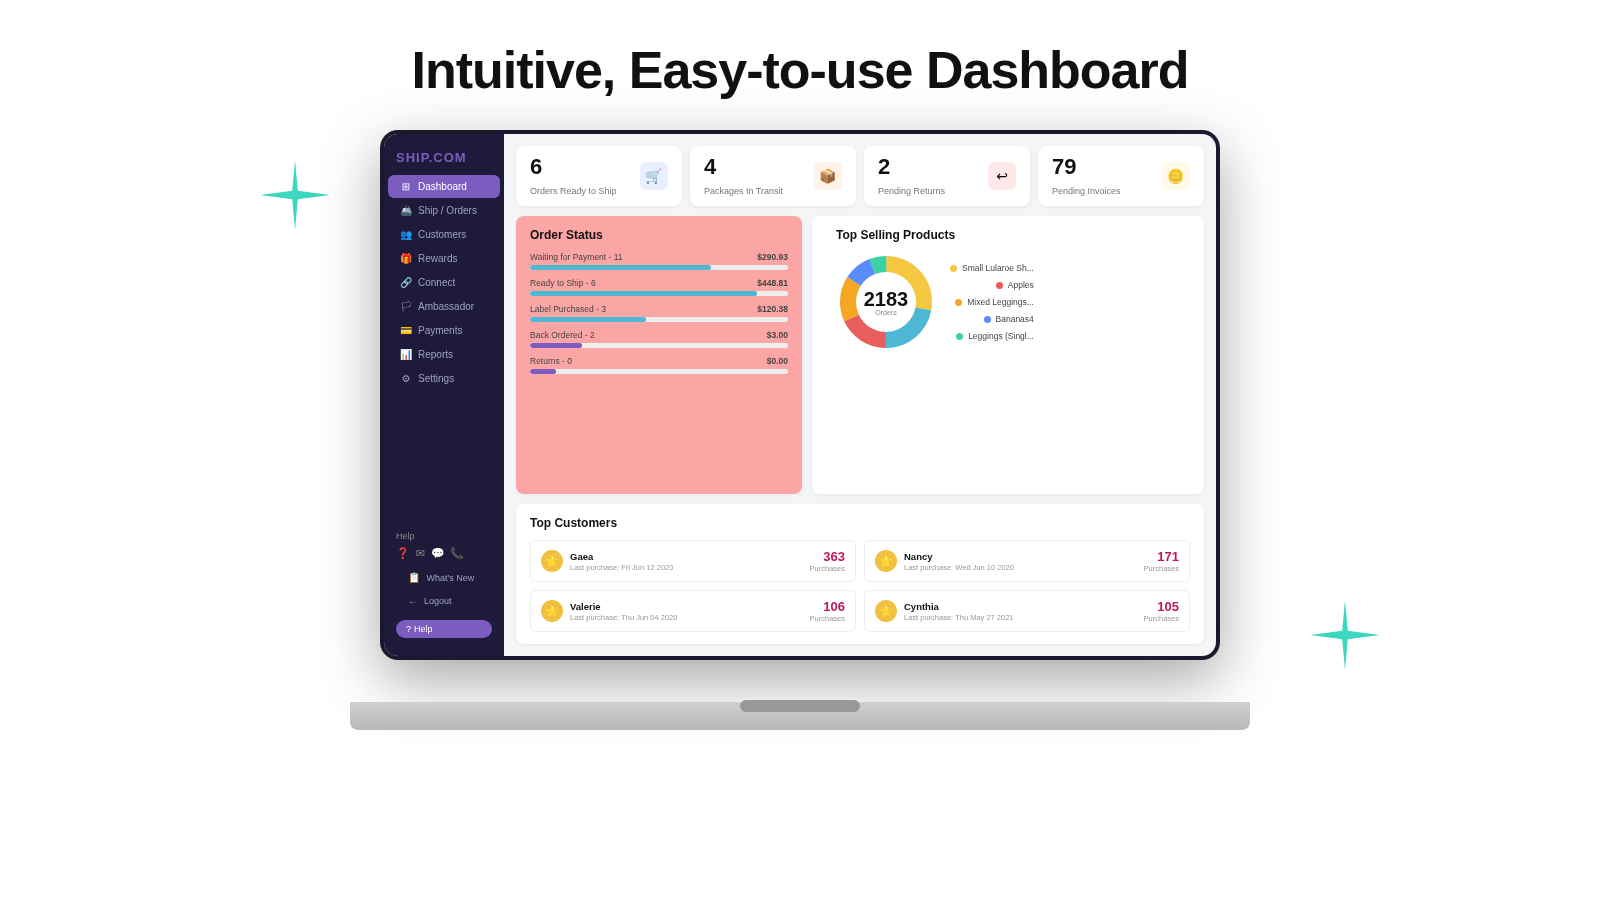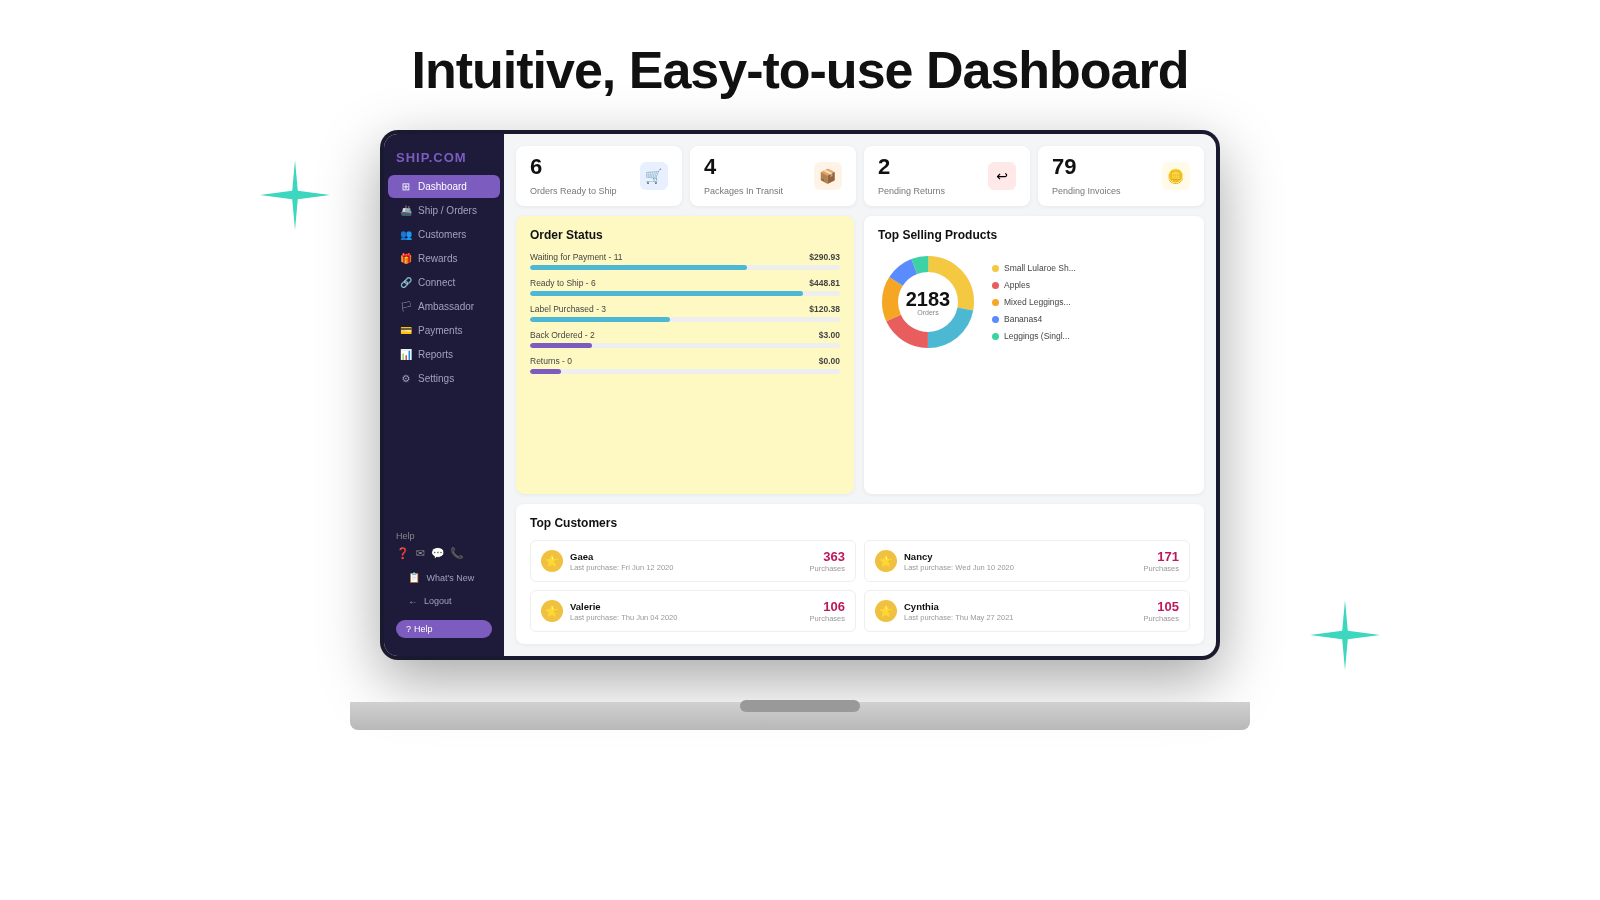--- a/index.html
+++ b/index.html
@@ -207,21 +207,21 @@
     .stat-icon.yellow { background: #fffbe8; }
     
     .middle-row {
       display: flex;
       gap: 10px;
       flex: 1;
       min-height: 0;
     }
     
     .order-status-card {
-      background: #fef9c3;
+      background: #fca5a5;
       border-radius: 8px;
       padding: 12px 14px;
       flex: 1;
       box-shadow: 0 1px 4px rgba(0,0,0,0.06);
       overflow: hidden;
     }
     .card-title {
       font-size: 12px;
       font-weight: 700;
       color: #111;
@@ -245,22 +245,22 @@
       overflow: hidden;
     }
     .bar-fill {
       height: 100%;
       border-radius: 3px;
     }
     
     .top-products-card {
       background: #fff;
       border-radius: 8px;
-      padding: 12px 14px;
-      width: 340px;
+      padding: 12px 24px;
+      width: 392px;
       flex-shrink: 0;
       box-shadow: 0 1px 4px rgba(0,0,0,0.06);
     }
     .products-content {
       display: flex;
       align-items: center;
       gap: 14px;
       margin-top: 6px;
     }
     .donut-container {
@@ -283,20 +283,21 @@
       line-height: 1;
     }
     .donut-label {
       font-size: 7px;
       color: #888;
     }
     .products-legend {
       display: flex;
       flex-direction: column;
       gap: 7px;
+      align-items: flex-end;
     }
     .legend-item {
       display: flex;
       align-items: center;
       gap: 5px;
       font-size: 8.5px;
       color: #444;
     }
     .legend-dot {
       width: 7px;

